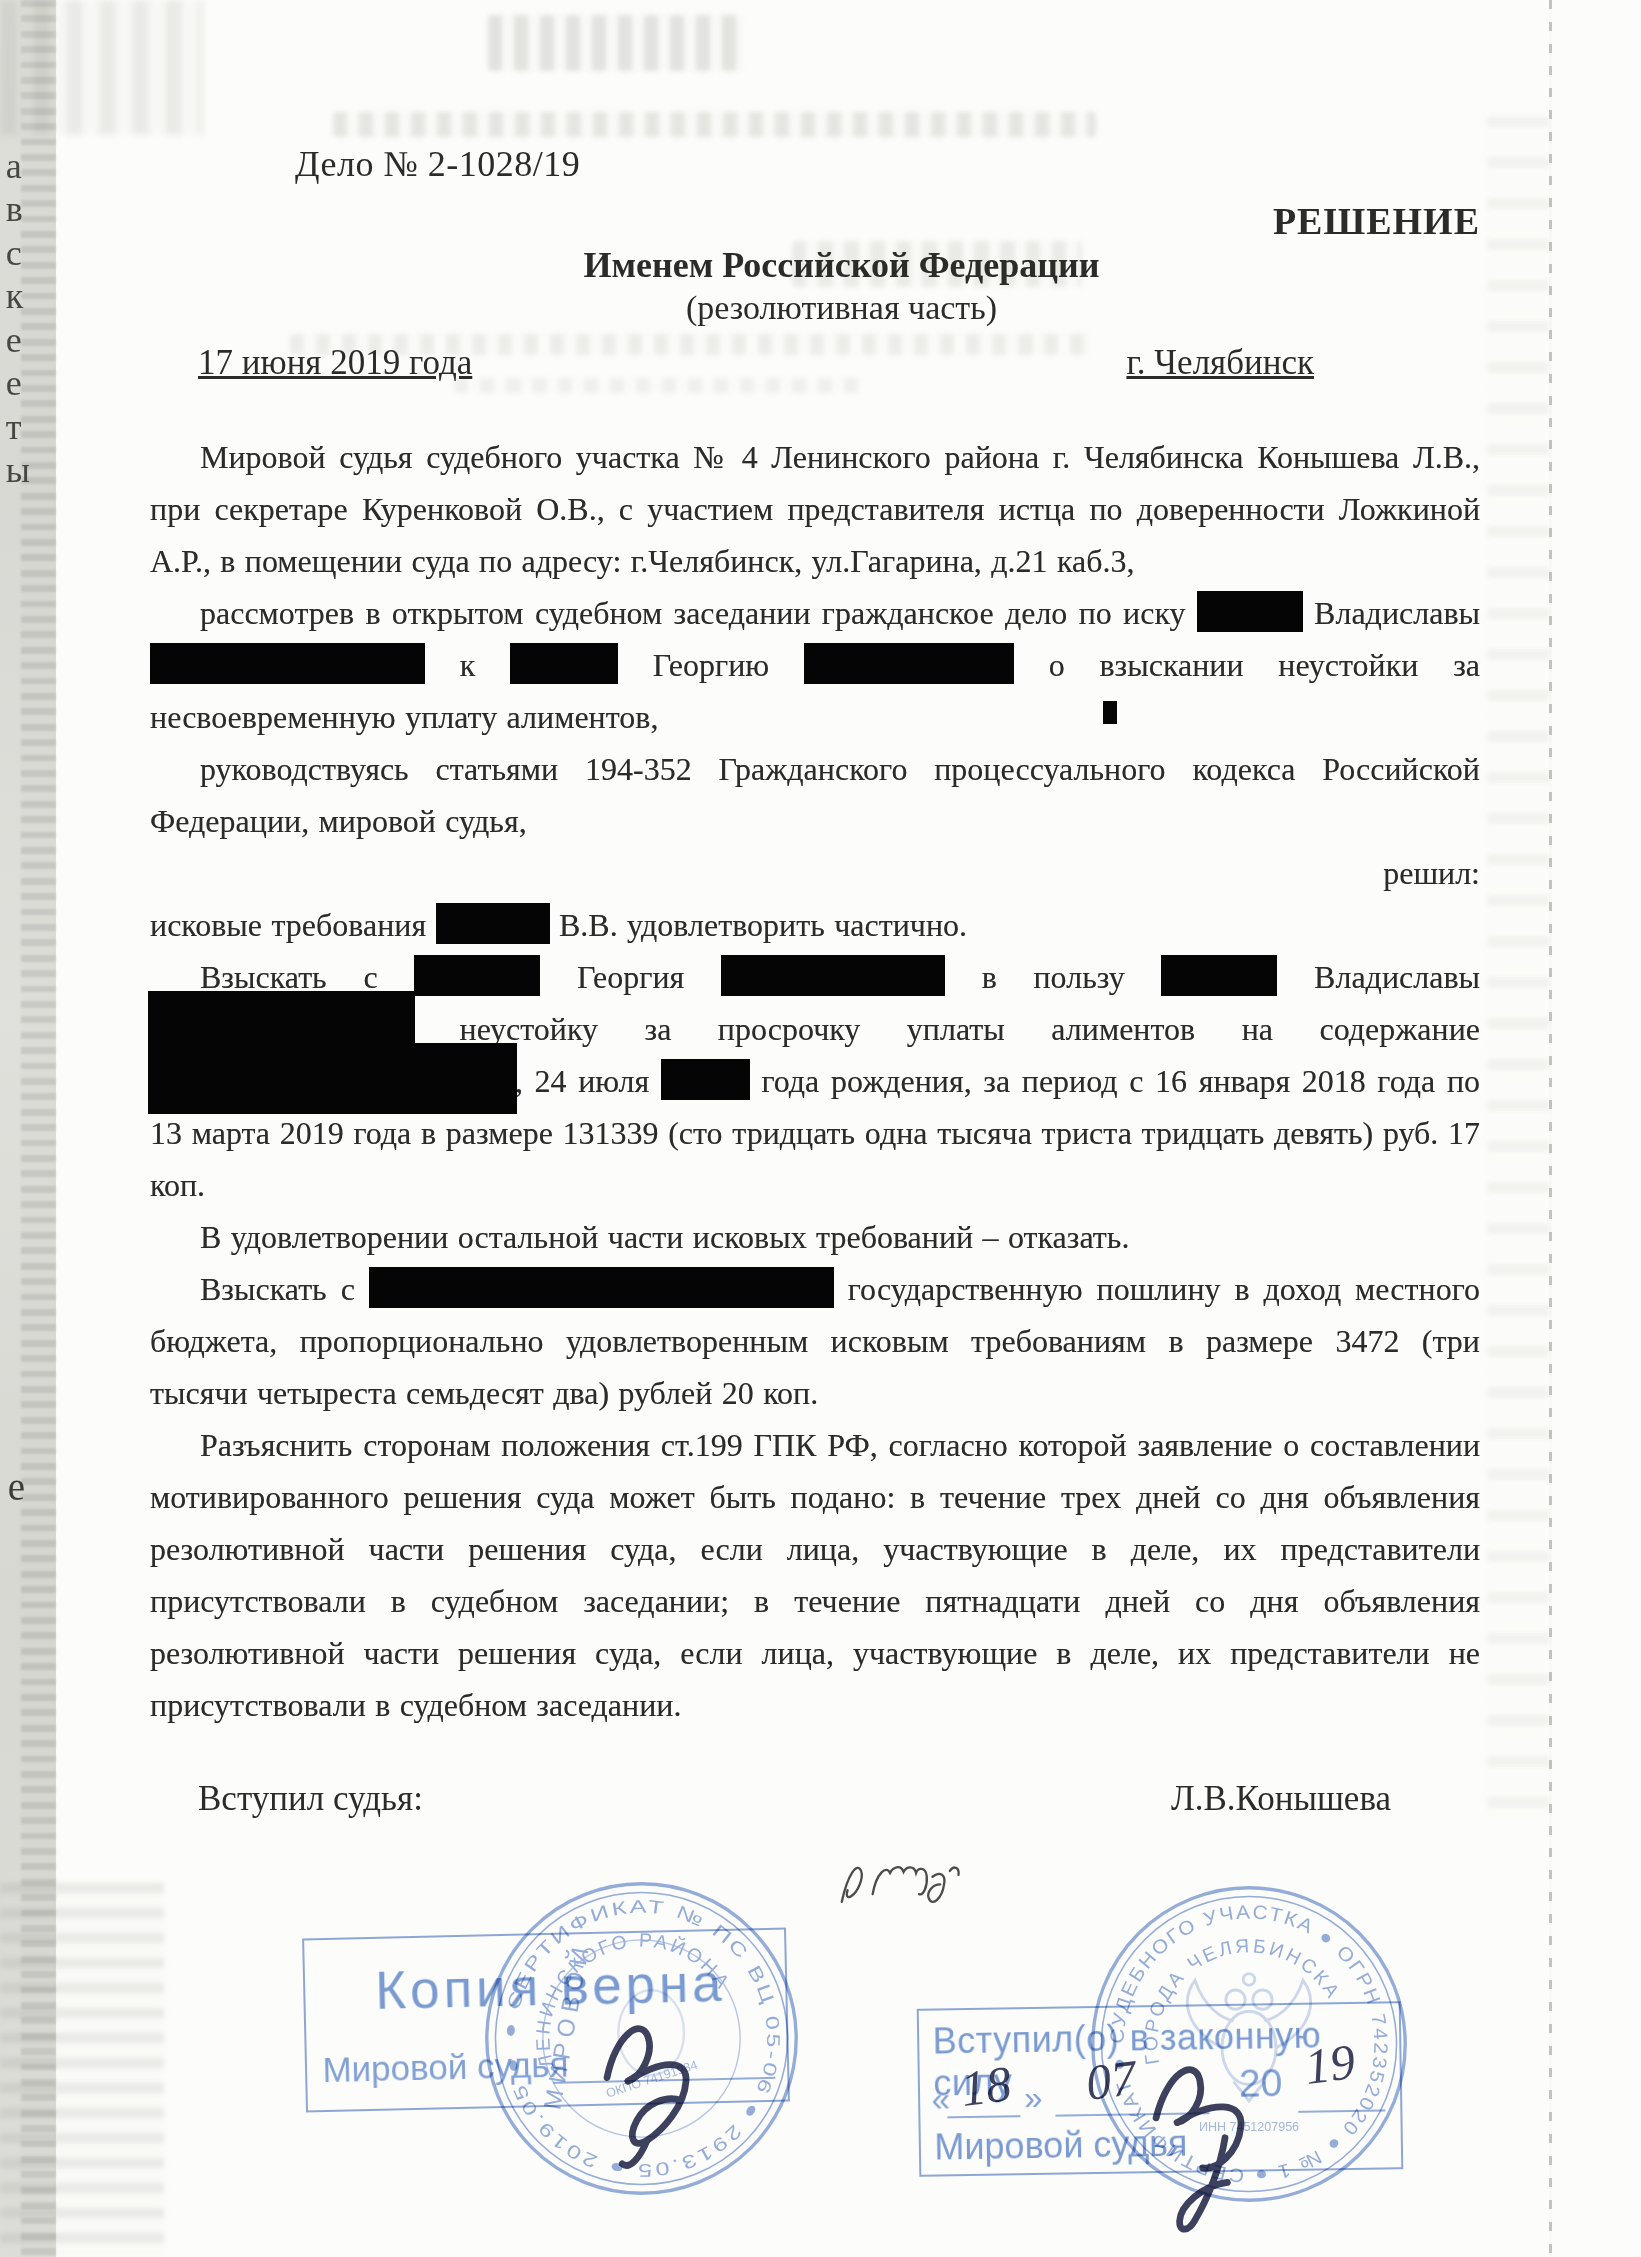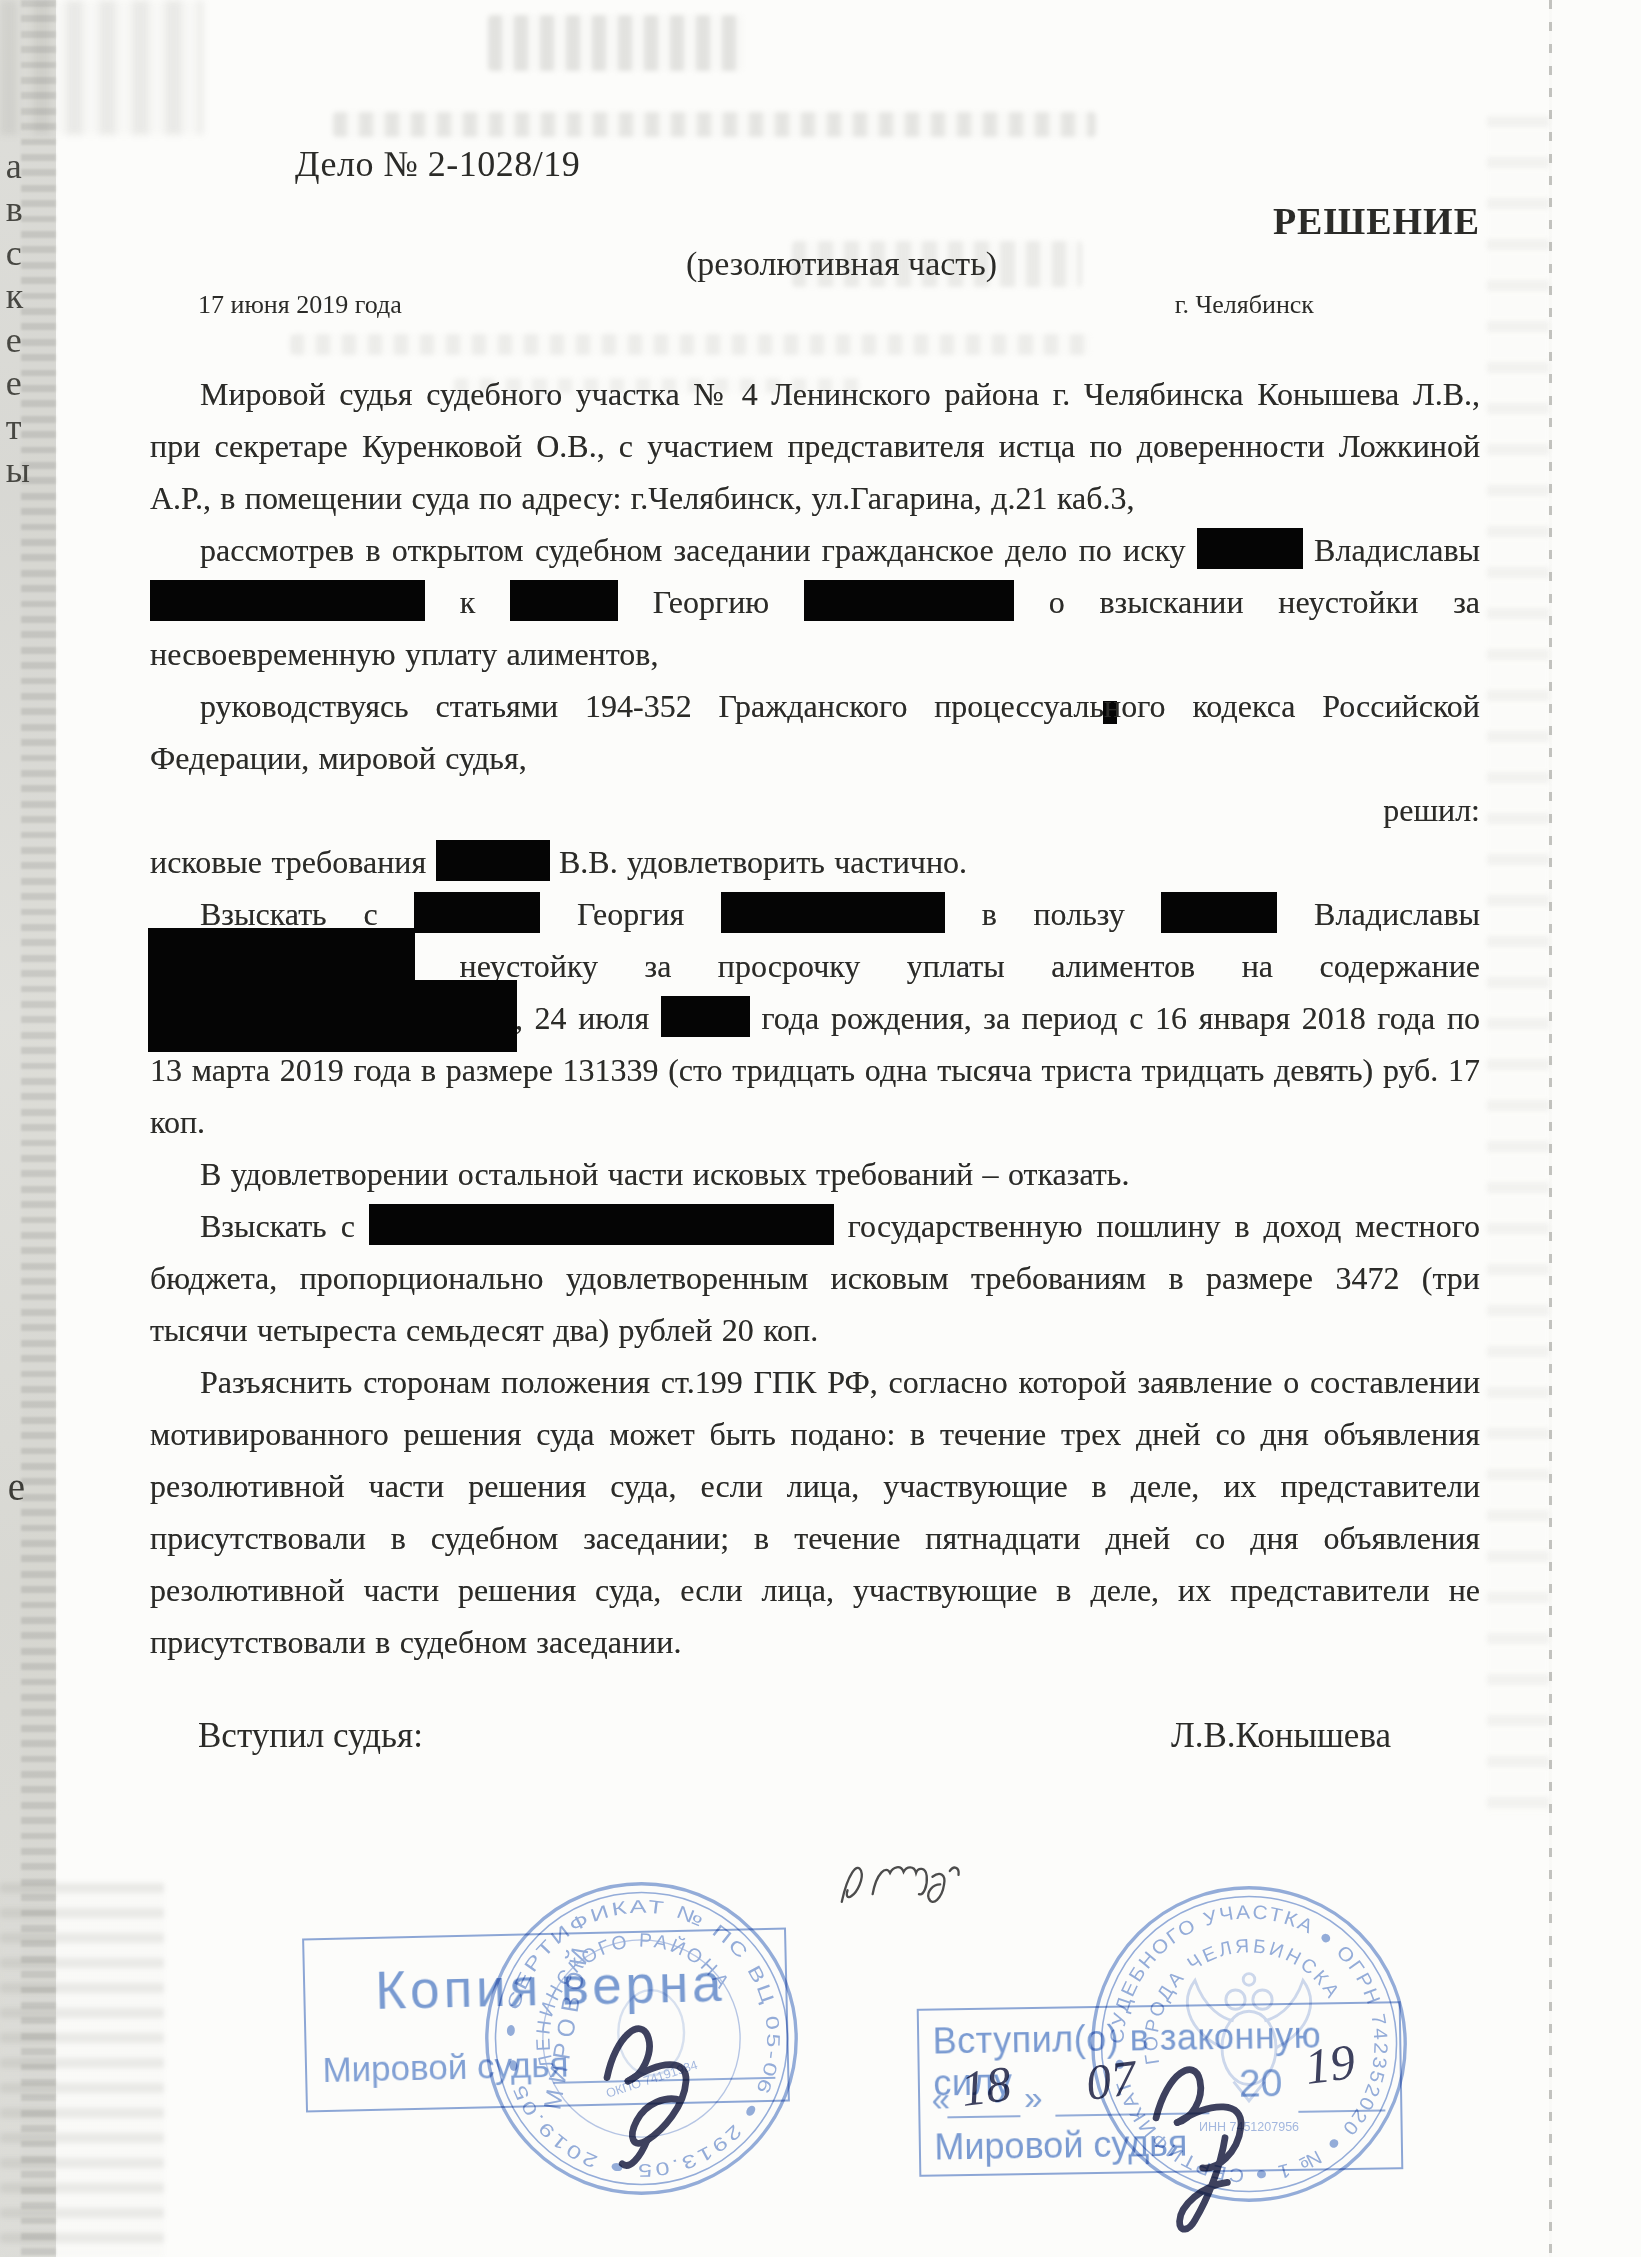--- a/index.html
+++ b/index.html
@@ -33,22 +33,22 @@
   .mletter{position:absolute;left:5.8px;font-size:36px;color:#474742;font-family:"Liberation Serif",serif;}
   .mletter-low{position:absolute;left:7.7px;top:1464px;font-size:39px;color:#3d3d38;}
   .artifact-dot{position:absolute;left:1103px;top:701px;width:13.5px;height:23px;background:#060606;}
   
   .doc{position:absolute;left:150px;top:143px;width:1330px;}
   .case-number{font-size:36px;margin:0 0 0 145px;letter-spacing:0.5px;}
   .title-block{text-align:center;padding-left:53px;margin-top:13.5px;}
   .title-main{font-size:38px;font-weight:bold;letter-spacing:1px;margin:0;text-align:right;}
   .title-sub{font-size:36px;font-weight:bold;margin:1.9px 0 0 0;}
   .title-note{font-size:34px;font-weight:normal;margin:2.9px 0 0 0;}
-  .date-row{display:flex;justify-content:space-between;font-size:26px;margin-top:7px;
-    padding-left:48px;padding-right:166px;}
+  .date-row{display:flex;justify-content:space-between;font-size:35px;margin-top:16px;
+    padding-left:48px;padding-right:166px;text-decoration:underline;}
   .body-block{margin-top:48px;font-size:32px;line-height:52px;word-spacing:1.4px;
     text-shadow:0 0 0.4px rgba(43,43,40,.45);}
   .para{margin:0;text-align:justify;}
   .para.center{text-align:right;text-indent:0;}
   .para.indent{text-indent:50px;}
   .redact{display:inline-block;background:#050505;height:41px;vertical-align:-7.7px;}
   .redact.tall{position:relative;}
   .redact.tall::after{content:"";position:absolute;left:-1.9px;right:-1.9px;top:-16.4px;bottom:-14.5px;background:#050505;}
   .sign-row{display:flex;justify-content:space-between;font-size:35px;margin-top:48px;
     padding-left:48px;padding-right:89px;}
@@ -99,20 +99,21 @@
       <span class="mletter" style="top: 449px;">ы</span>
     </div>
   <span class="mletter-low">е</span>
 
   <div class="artifact-dot"></div>
 
   <div class="doc">
     <p class="case-number">Дело № 2-1028/19</p>
     <div class="title-block">
       <p class="title-main">РЕШЕНИЕ</p>
+      <p class="title-sub">Именем Российской Федерации</p>
       <p class="title-note">(резолютивная часть)</p>
     </div>
     <div class="date-row">
       <span>17 июня 2019 года</span>
       <span>г. Челябинск</span>
     </div>
     <div class="body-block">
         <p class="para justify indent">Мировой судья судебного участка № 4 Ленинского района г. Челябинска Конышева Л.В., при  секретаре Куренковой О.В., с участием представителя истца по доверенности Ложкиной А.Р., в помещении суда по адресу: г.Челябинск, ул.Гагарина, д.21 каб.3,</p>
         <p class="para justify indent">рассмотрев в открытом судебном заседании гражданское дело по иску <span class="redact" style="width: 106px;"></span> Владиславы <span class="redact" style="width: 275px;"></span> к <span class="redact" style="width: 108px;"></span> Георгию <span class="redact" style="width: 210px;"></span> о взыскании неустойки за несвоевременную уплату алиментов,</p>
         <p class="para justify indent">руководствуясь статьями 194-352 Гражданского процессуального кодекса Российской Федерации, мировой судья,</p>

